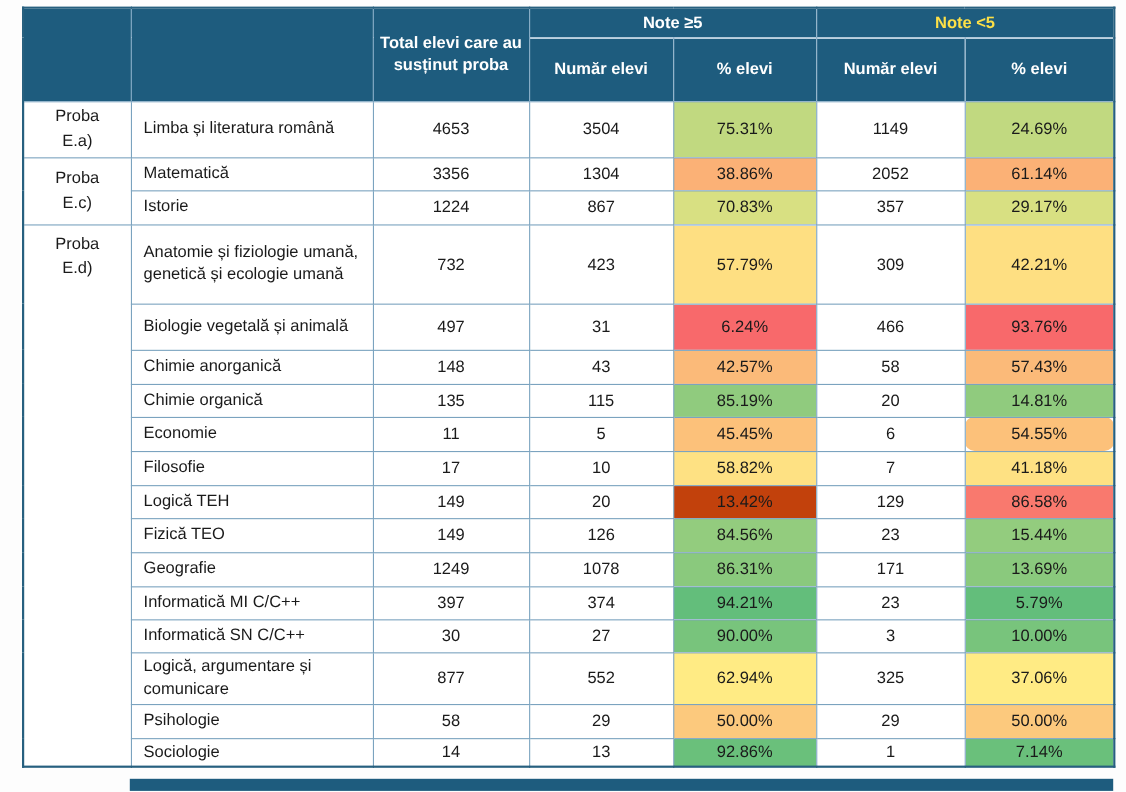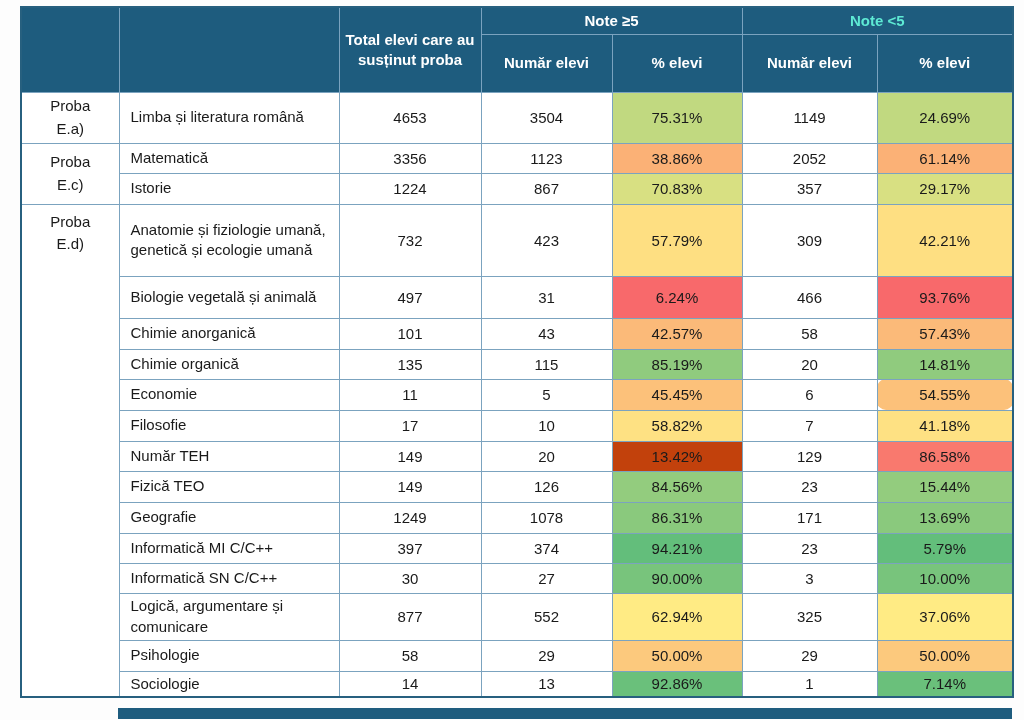--- a/index.html
+++ b/index.html
@@ -48,21 +48,21 @@
         <col style="width:130px">
         <col style="width:135px">
         <col style="width:136px">
     </colgroup>
     <thead>
       <tr style="height:27px">
         <th rowspan="2" style="background: rgb(30, 92, 126); color: rgb(255, 255, 255);"></th>
         <th rowspan="2" style="background: rgb(30, 92, 126); color: rgb(255, 255, 255);"></th>
         <th rowspan="2" style="font-size: 15px; background: rgb(30, 92, 126); color: rgb(255, 255, 255);">Total elevi care au susținut proba</th>
         <th colspan="2" style="background: rgb(30, 92, 126); color: rgb(255, 255, 255);">Note ≥5</th>
-        <th colspan="2" style="background: rgb(30, 92, 126); color: #5eead4;">Note &lt;5</th>
+        <th colspan="2" style="background: rgb(30, 92, 126); color: #fde047;">Note &lt;5</th>
       </tr>
       <tr style="height:58px">
         <th style="background: rgb(30, 92, 126); color: rgb(255, 255, 255);">Număr elevi</th>
         <th style="background: rgb(30, 92, 126); color: rgb(255, 255, 255);">% elevi</th>
         <th style="background: rgb(30, 92, 126); color: rgb(255, 255, 255);">Număr elevi</th>
         <th style="background: rgb(30, 92, 126); color: rgb(255, 255, 255);">% elevi</th>
       </tr>
     </thead>
     <tbody>
         <tr style="height: 51px;">
@@ -73,21 +73,21 @@
           <td class="num">3504</td>
           <td class="pct" style="background: rgb(193, 217, 128);">75.31%</td>
           <td class="num">1149</td>
           <td class="pct" style="background: rgb(193, 217, 128);">24.69%</td>
         </tr>
         <tr style="height: 30px;">
           <td class="proba" rowspan="2">Proba
 E.c)</td>
           <td class="subject">Matematică</td>
           <td class="num">3356</td>
-          <td class="num">1123</td>
+          <td class="num">1304</td>
           <td class="pct" style="background: rgb(251, 177, 118);">38.86%</td>
           <td class="num">2052</td>
           <td class="pct" style="background: rgb(251, 177, 118);">61.14%</td>
         </tr>
         <tr style="height: 31px;">
           <td class="subject">Istorie</td>
           <td class="num">1224</td>
           <td class="num">867</td>
           <td class="pct" style="background: rgb(216, 224, 130);">70.83%</td>
           <td class="num">357</td>
@@ -106,21 +106,21 @@
         <tr style="height: 42px;">
           <td class="subject">Biologie vegetală și animală</td>
           <td class="num">497</td>
           <td class="num">31</td>
           <td class="pct" style="background: rgb(248, 105, 107);">6.24%</td>
           <td class="num">466</td>
           <td class="pct" style="background: rgb(248, 105, 107);">93.76%</td>
         </tr>
         <tr style="height: 31px;">
           <td class="subject">Chimie anorganică</td>
-          <td class="num">101</td>
+          <td class="num">148</td>
           <td class="num">43</td>
           <td class="pct" style="background: rgb(251, 186, 121);">42.57%</td>
           <td class="num">58</td>
           <td class="pct" style="background: rgb(251, 186, 121);">57.43%</td>
         </tr>
         <tr style="height: 30px;">
           <td class="subject">Chimie organică</td>
           <td class="num">135</td>
           <td class="num">115</td>
           <td class="pct" style="background: rgb(144, 203, 126);">85.19%</td>
@@ -137,21 +137,21 @@
         </tr>
         <tr style="height: 31px;">
           <td class="subject">Filosofie</td>
           <td class="num">17</td>
           <td class="num">10</td>
           <td class="pct" style="background: rgb(254, 225, 131);">58.82%</td>
           <td class="num">7</td>
           <td class="pct" style="background: rgb(254, 225, 131);">41.18%</td>
         </tr>
         <tr style="height: 30px;">
-          <td class="subject">Număr TEH</td>
+          <td class="subject">Logică TEH</td>
           <td class="num">149</td>
           <td class="num">20</td>
           <td class="pct" style="background: #c2410c;">13.42%</td>
           <td class="num">129</td>
           <td class="pct" style="background: rgb(249, 121, 110);">86.58%</td>
         </tr>
         <tr style="height: 31px;">
           <td class="subject">Fizică TEO</td>
           <td class="num">149</td>
           <td class="num">126</td>

